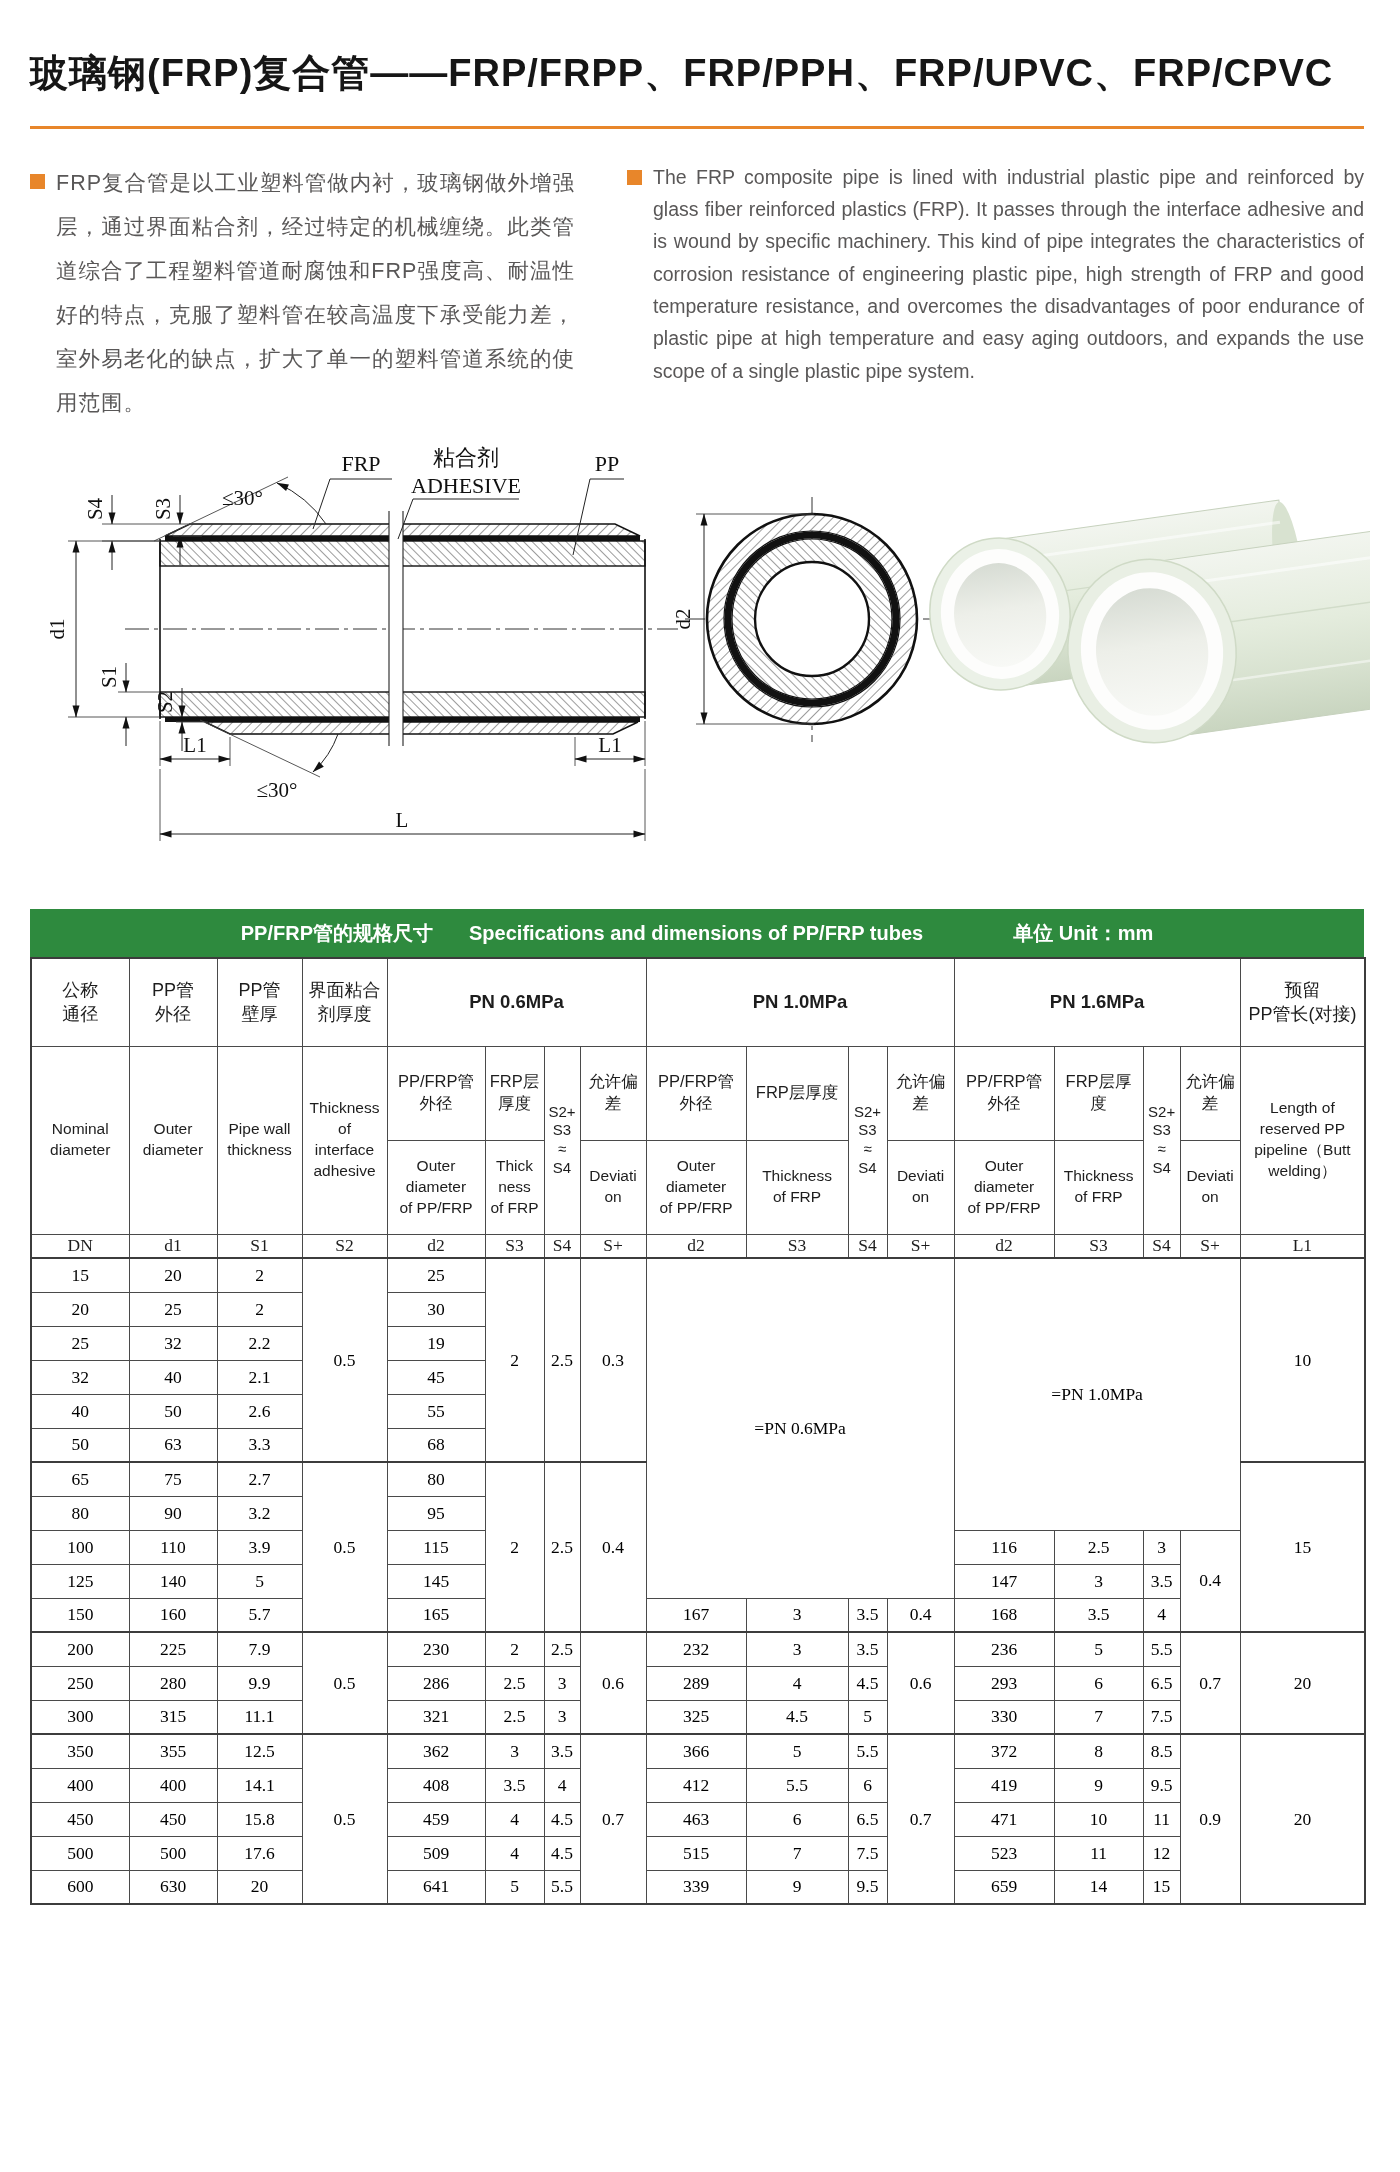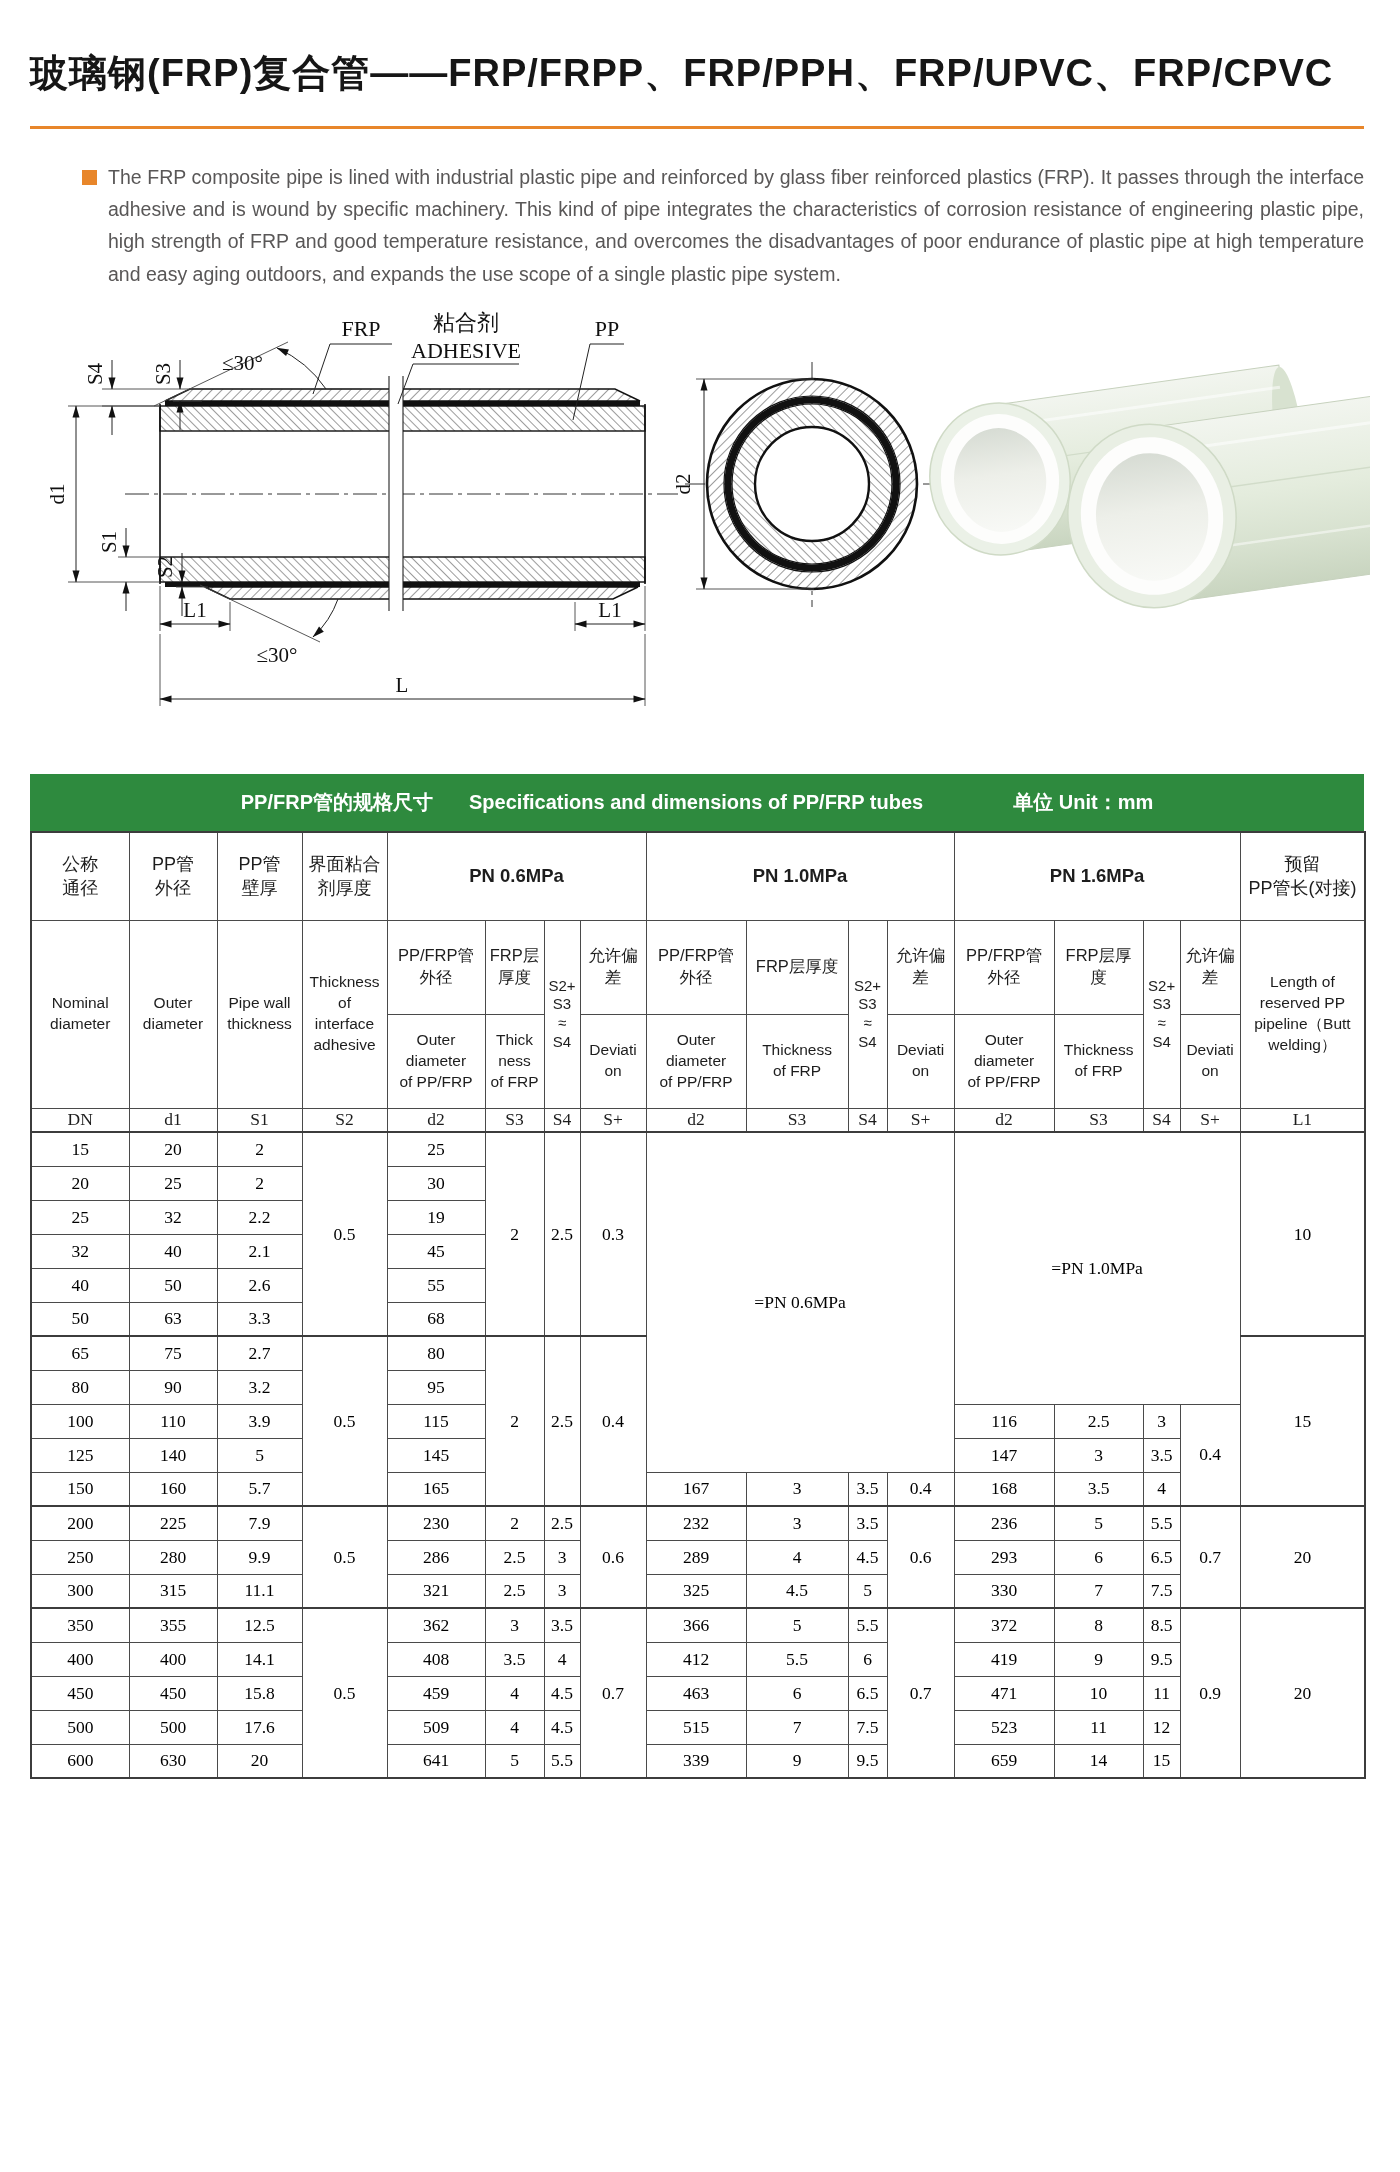--- a/index.html
+++ b/index.html
@@ -38,21 +38,21 @@
   .diagram svg{display:block;}
   .dl{font-family:"Liberation Serif","DejaVu Serif",serif;font-size:21px;fill:#101010;}
   .dl2{font-family:"Liberation Serif","DejaVu Serif",serif;font-size:22px;fill:#101010;}
   .dim{stroke:#222;stroke-width:1;fill:none;}
   .ext{stroke:#444;stroke-width:.9;fill:none;}
   .edge{stroke:#111;stroke-width:1.6;fill:none;}
 
   
   .table-wrap{margin-top:20px;}
   .table-title{
-    width:1334px;height:57px;background:var(--green);color:#fff;
+    width:1334px;height:48px;background:var(--green);color:#fff;
     display:flex;align-items:center;justify-content:center;font-weight:700;font-size:20px;
   }
   .table-title .t-en{margin:0 90px 0 36px;}
   .spec-table{
     border-collapse:collapse;table-layout:fixed;width:1334px;
     font-family:"Liberation Serif","DejaVu Serif",serif;
     border:2px solid var(--bline);
   }
   .spec-table th,.spec-table td{
     border:1px solid #4a4a4a;text-align:center;vertical-align:middle;
@@ -76,20 +76,24 @@
 <body>
 
 <div class="page">
 
   <div>
     <div class="title-cn">玻璃钢(FRP)复合管——FRP/FRPP、FRP/PPH、FRP/UPVC、FRP/CPVC</div>
     <hr class="rule">
   </div>
 
   <div class="intro">
+    <div class="col cn">
+      <span class="bullet"></span>
+      <div class="cn-text">FRP复合管是以工业塑料管做内衬，玻璃钢做外增强层，通过界面粘合剂，经过特定的机械缠绕。此类管道综合了工程塑料管道耐腐蚀和FRP强度高、耐温性好的特点，克服了塑料管在较高温度下承受能力差，室外易老化的缺点，扩大了单一的塑料管道系统的使用范围。</div>
+    </div>
     <div class="col en">
       <span class="bullet"></span>
       <div class="en-text">The FRP composite pipe is lined with industrial plastic pipe and reinforced by glass fiber reinforced plastics (FRP). It passes through the interface adhesive and is wound by specific machinery. This kind of pipe integrates the characteristics of corrosion resistance of engineering plastic pipe, high strength of FRP and good temperature resistance, and overcomes the disadvantages of poor endurance of plastic pipe at high temperature and easy aging outdoors, and expands the use scope of a single plastic pipe system.</div>
     </div>
   </div>
 
   <div class="diagram">
     <svg width="1340" height="450" viewBox="0 0 1340 450">
       <defs>
         <pattern id="hA" width="7" height="7" patternUnits="userSpaceOnUse" patternTransform="rotate(45)">

